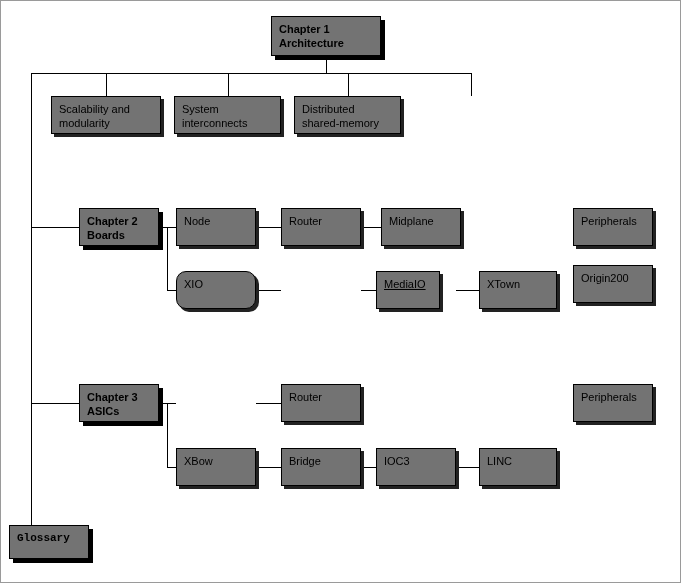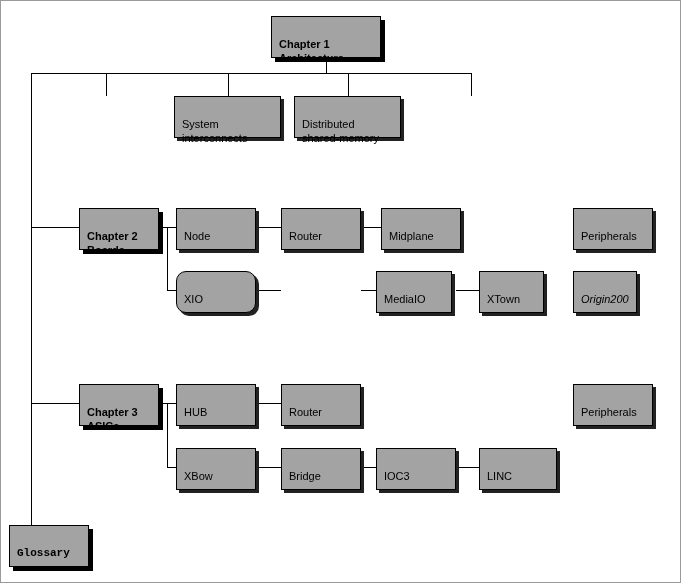--- a/index.html
+++ b/index.html
@@ -7,26 +7,26 @@
     position:relative;
     width:681px; height:583px;
     background:#ffffff;
     border:1px solid #9a9a9a;
     box-sizing:border-box;
     font-family:"Liberation Sans", sans-serif;
     overflow:hidden;
   }
   .box {
     position:absolute;
-    background:#a3a3a3;
+    background:#737373;
     border:1px solid #000000;
     box-shadow:3px 3px 0 #222222;
     font-size:11px;
     line-height:1.3;
-    padding:20px 7px;
+    padding:5px 7px;
     white-space:pre-line;
     box-sizing:border-box;
     color:#000000;
     cursor:default;
   }
   .box.major {
     font-weight:bold;
     box-shadow:4px 4px 0 #000000;
   }
   .hline, .vline { position:absolute; background:#000000; }
@@ -59,42 +59,43 @@
   <div class="vline" style="left:166px; top:402px; height:64px;"></div>
   <div class="hline" style="left:166px; top:466px; width:9px;"></div>
   <div class="hline" style="left:255px; top:402px; width:25px;"></div>
   <div class="hline" style="left:255px; top:466px; width:25px;"></div>
   <div class="hline" style="left:360px; top:466px; width:15px;"></div>
   <div class="hline" style="left:455px; top:466px; width:23px;"></div>
 
   <div class="box major" style="left:270px; top:15px; width:110px; height:40px;">Chapter 1
 Architecture</div>
 
+  <div class="box" style="left:50px; top:95px; width:110px; height:38px;">Scalability and
+modularity</div>
   <div class="box" style="left:293px; top:95px; width:107px; height:38px;">Distributed
 shared-memory</div>
   <div class="box" style="left:173px; top:95px; width:107px; height:38px;">System
 interconnects</div>
 
   <div class="box major" style="left:78px; top:207px; width:80px; height:38px;">Chapter 2
 Boards</div>
 
   <div class="box" style="left:175px; top:207px; width:80px; height:38px;">Node</div>
   <div class="box" style="left:280px; top:207px; width:80px; height:38px;">Router</div>
   <div class="box" style="left:380px; top:207px; width:80px; height:38px;">Midplane</div>
   <div class="box" style="left:572px; top:207px; width:80px; height:38px;">Peripherals</div>
 
   <div class="box" style="left:175px; top:270px; width:80px; height:38px;border-radius:10px;">XIO</div>
-  <div class="box" style="left:375px; top:270px; width:76px; height:38px;">MediaIO</div>
-  <div class="box" style="left:478px; top:270px; width:65px; height:38px;">XTown</div>
-  <div class="box" style="left:572px; top:270px; width:64px; height:38px;font-style:italic;">Origin200</div>
+  <div class="box" style="left:375px; top:270px; width:64px; height:38px;text-decoration:underline;">MediaIO</div>
+  <div class="box" style="left:478px; top:270px; width:78px; height:38px;">XTown</div>
+  <div class="box" style="left:572px; top:264px; width:80px; height:38px;">Origin200</div>
 
   <div class="box major" style="left:78px; top:383px; width:80px; height:38px;">Chapter 3
 ASICs</div>
 
-  <div class="box" style="left:175px; top:383px; width:80px; height:38px;">HUB</div>
   <div class="box" style="left:280px; top:383px; width:80px; height:38px;">Router</div>
   <div class="box" style="left:572px; top:383px; width:80px; height:38px;">Peripherals</div>
 
   <div class="box" style="left:175px; top:447px; width:80px; height:38px;">XBow</div>
   <div class="box" style="left:280px; top:447px; width:80px; height:38px;">Bridge</div>
   <div class="box" style="left:375px; top:447px; width:80px; height:38px;">IOC3</div>
   <div class="box" style="left:478px; top:447px; width:78px; height:38px;">LINC</div>
 
   <div class="box major" style="left:8px; top:524px; width:80px; height:34px;font-family:Liberation Mono, monospace;">Glossary</div>
 

